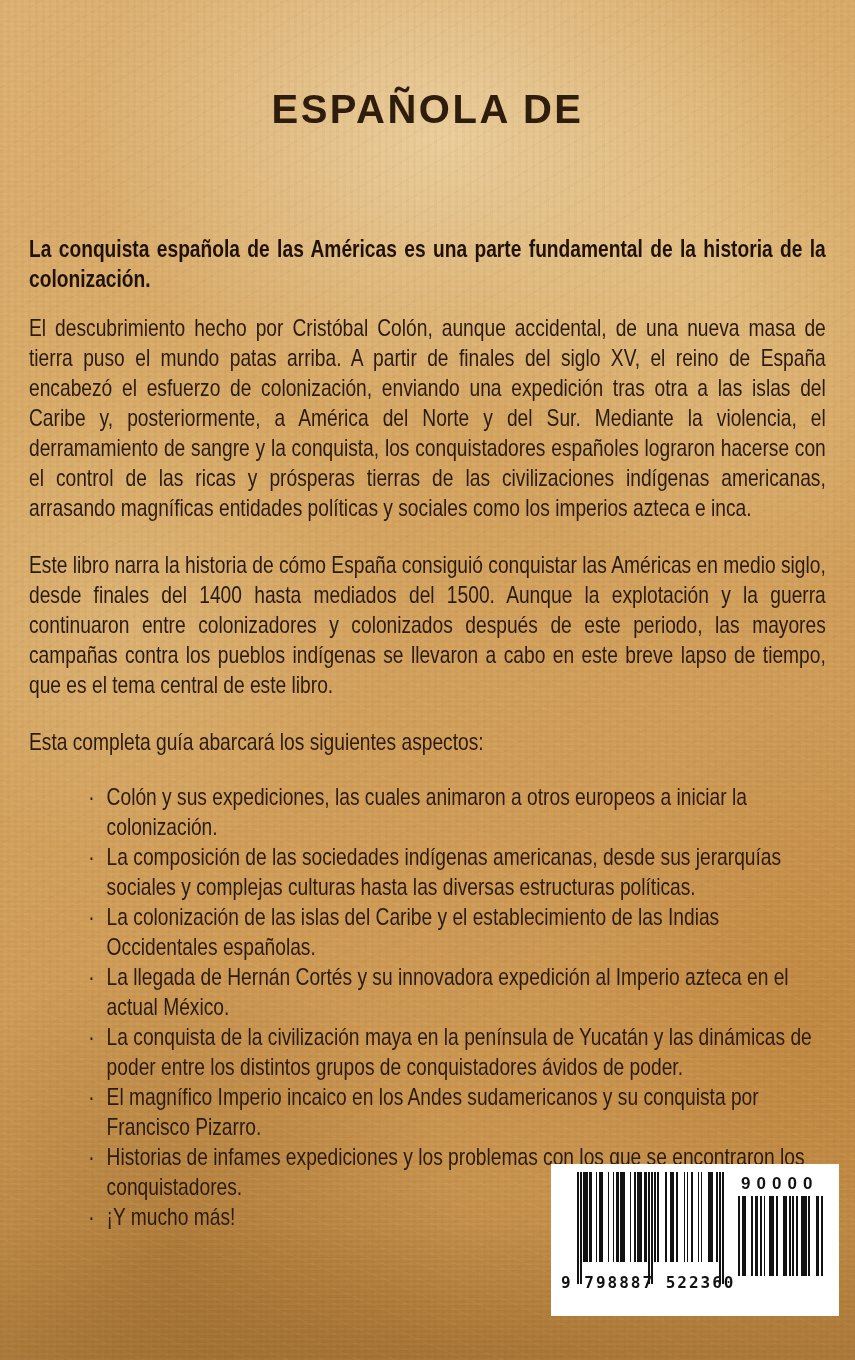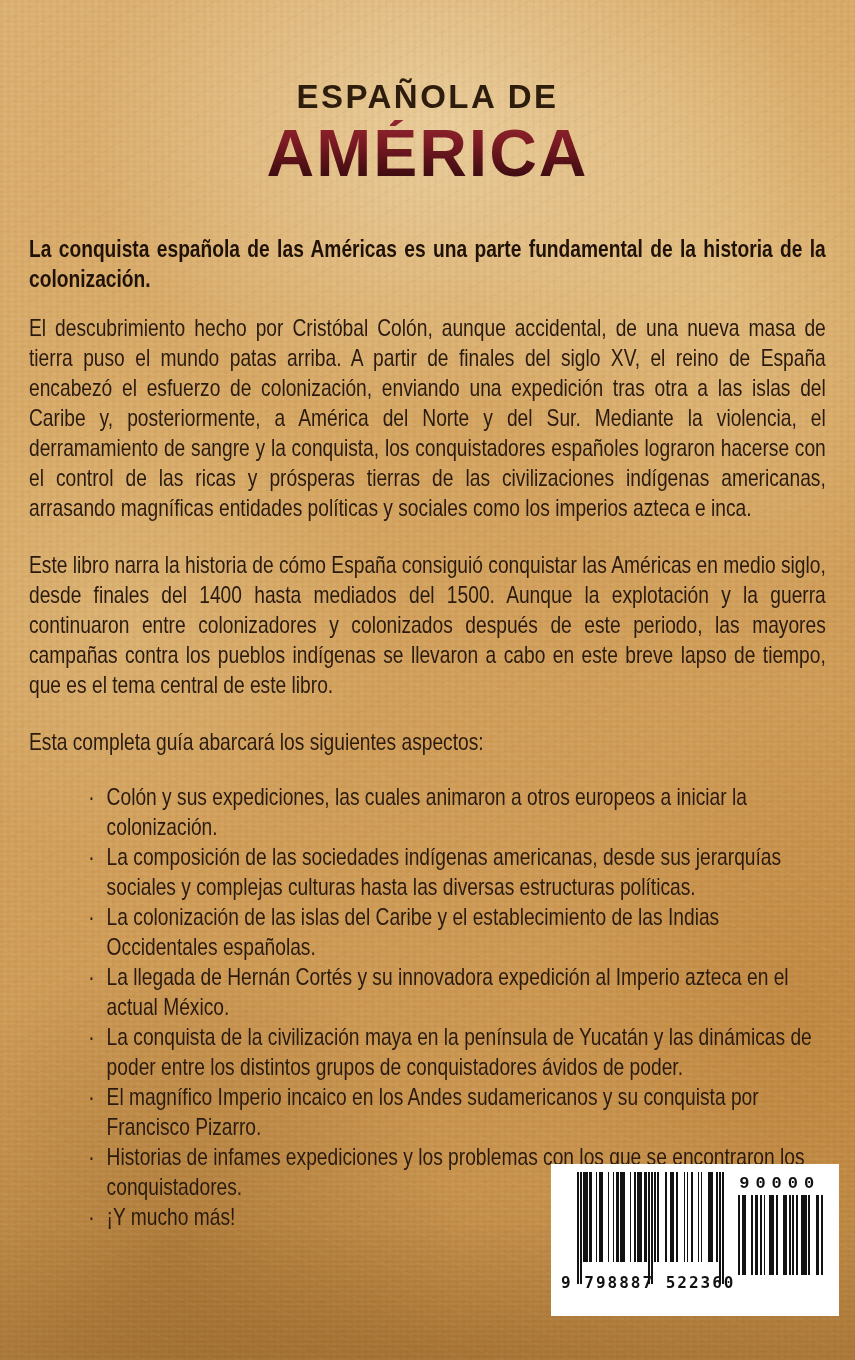--- a/index.html
+++ b/index.html
@@ -30,21 +30,21 @@
   
   .page::after{
     content:"";position:absolute;inset:0;pointer-events:none;
     background:
       radial-gradient(ellipse 130% 95% at 50% 38%, rgba(0,0,0,0) 62%, rgba(110,66,18,.28) 100%),
       linear-gradient(to top, rgba(100,60,15,.16), rgba(0,0,0,0) 10%);
   }
 
   .title-block{position:absolute;top:70px;left:0;right:0;text-align:center;z-index:2;}
   .t1{font-weight:bold;font-size:27px;letter-spacing:2.5px;color:#2e1d0d;}
-  .t2{font-weight:bold;font-size:33px;letter-spacing:2.5px;color:#2e1d0d;margin-top:8px;text-align:center;}
+  .t2{font-weight:bold;font-size:40px;letter-spacing:2.5px;color:#2e1d0d;margin-top:17px;text-align:center;}
   .t3{
     font-weight:bold;font-size:66px;letter-spacing:2px;line-height:1.0;margin-top:4px;
     color:#5c1019;
     background:linear-gradient(180deg,#93262f 0%,#7a1a23 35%,#511016 68%,#2e0b10 100%);
     -webkit-background-clip:text;background-clip:text;
     -webkit-text-fill-color:transparent;
   }
 
   .blurb{
     position:absolute;left:29px;top:234px;z-index:2;
@@ -76,36 +76,35 @@
   .bc-main .bars{position:absolute;left:16px;top:0;display:flex;align-items:flex-start;}
   .bc-main .bar{height:90px;}
   .bc-main .bar.tall{height:112px;}
   .bc-digits{
     position:absolute;left:0;bottom:-2px;width:100%;
     font-family:"DejaVu Sans Mono",monospace;font-size:16px;font-weight:bold;
     letter-spacing:2px;white-space:nowrap;background:transparent;
   }
   .bc-addon{width:100px;padding-top:2px;}
   .addon-num{
-    font-family:Liberation Mono, monospace;font-size:17px;font-weight:bold;
+    font-family:Liberation Sans, sans-serif;font-size:17px;font-weight:bold;
     letter-spacing:6px;text-align:center;white-space:nowrap;
   }
   .bc-addon .bars{display:flex;align-items:flex-start;margin-top:2px;justify-content:center;}
   .bc-addon .bar{height:80px;}
   .bar{flex:0 0 auto;background:transparent;}
   .bar.ink{background:#121212;}
 </style>
 </head>
 <body>
 
 <div class="page">
 
   <header class="title-block">
     <div class="t2">ESPAÑOLA DE</div>
-    <div class="t3">AMÉRICA</div>
   </header>
 
   <main class="blurb">
     <p class="lead">La conquista española de las Américas es una parte fundamental de la historia de la colonización.</p>
     <p class="body">El descubrimiento hecho por Cristóbal Colón, aunque accidental, de una nueva masa de tierra puso el mundo patas arriba. A partir de finales del siglo XV, el reino de España encabezó el esfuerzo de colonización, enviando una expedición tras otra a las islas del Caribe y, posteriormente, a América del Norte y del Sur. Mediante la violencia, el derramamiento de sangre y la conquista, los conquistadores españoles lograron hacerse con el control de las ricas y prósperas tierras de las civilizaciones indígenas americanas, arrasando magníficas entidades políticas y sociales como los imperios azteca e inca.</p>
     <p class="body">Este libro narra la historia de cómo España consiguió conquistar las Américas en medio siglo, desde finales del 1400 hasta mediados del 1500. Aunque la explotación y la guerra continuaron entre colonizadores y colonizados después de este periodo, las mayores campañas contra los pueblos indígenas se llevaron a cabo en este breve lapso de tiempo, que es el tema central de este libro.</p>
     <p class="aspects">Esta completa guía abarcará los siguientes aspectos:</p>
     <ul class="bullets">
         <li>
           <span class="dot">·</span>

